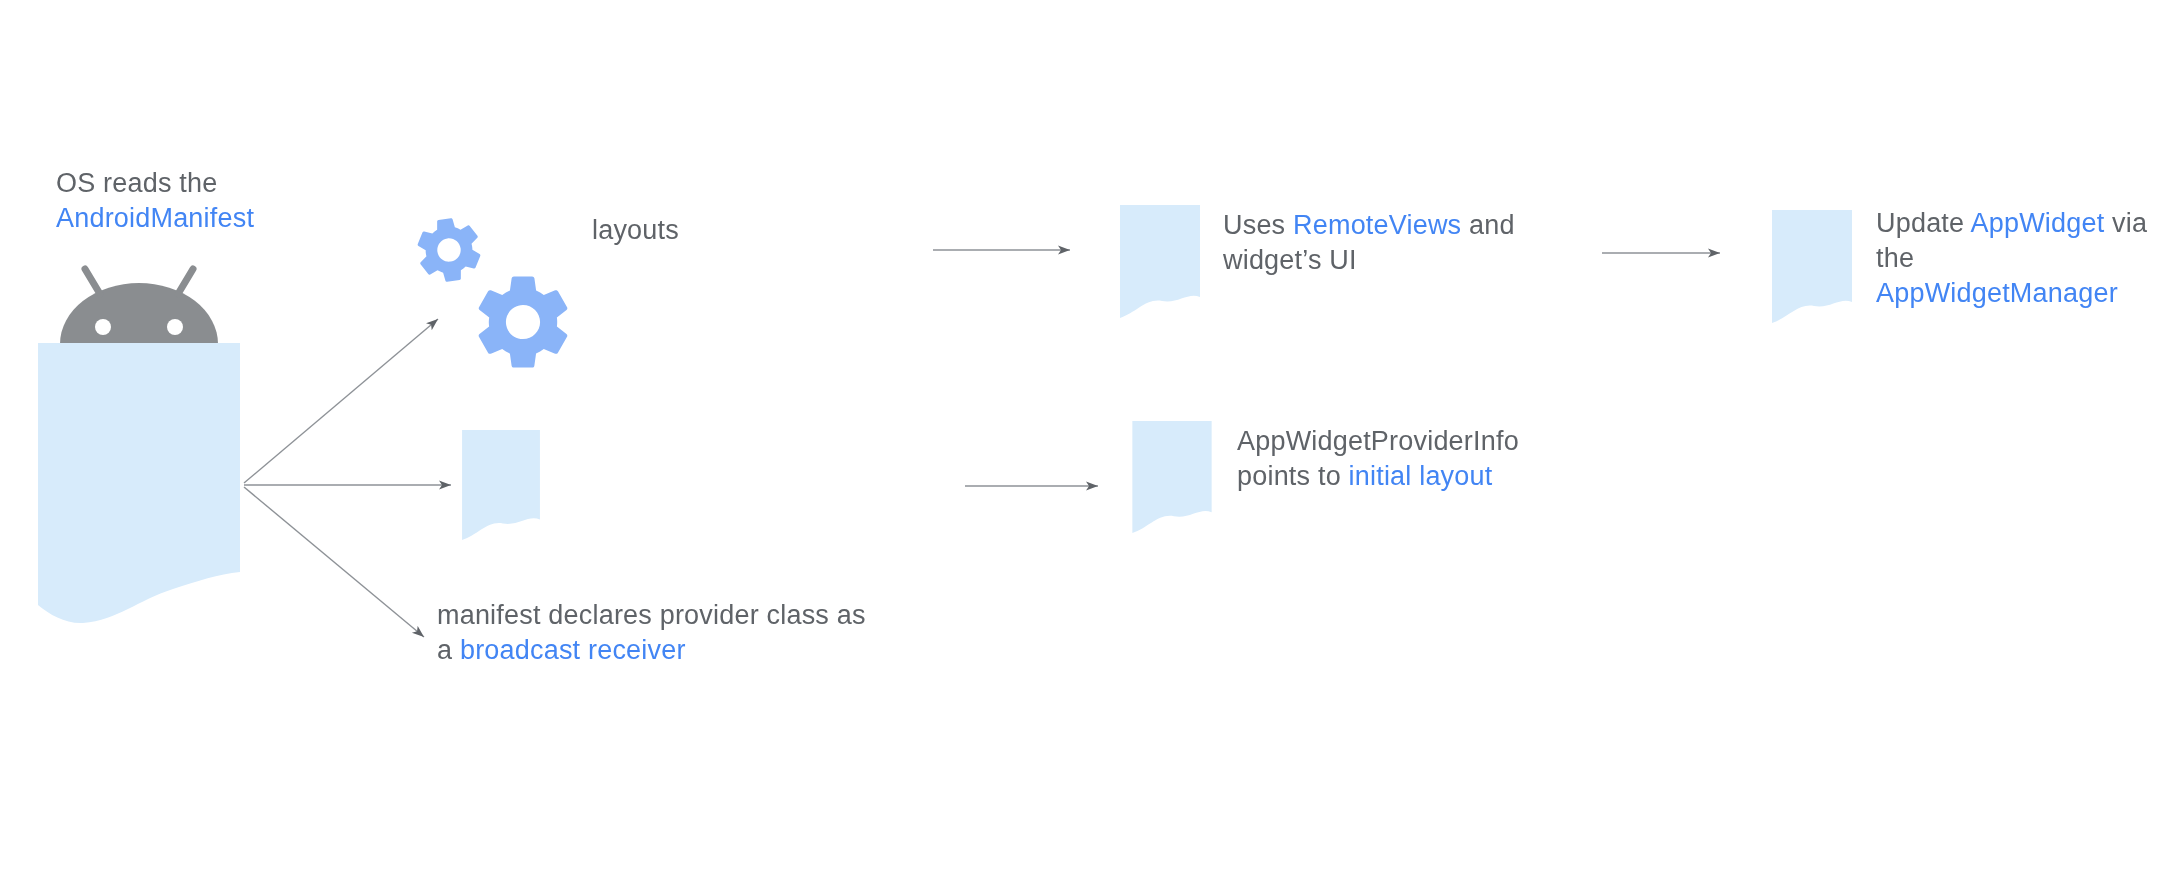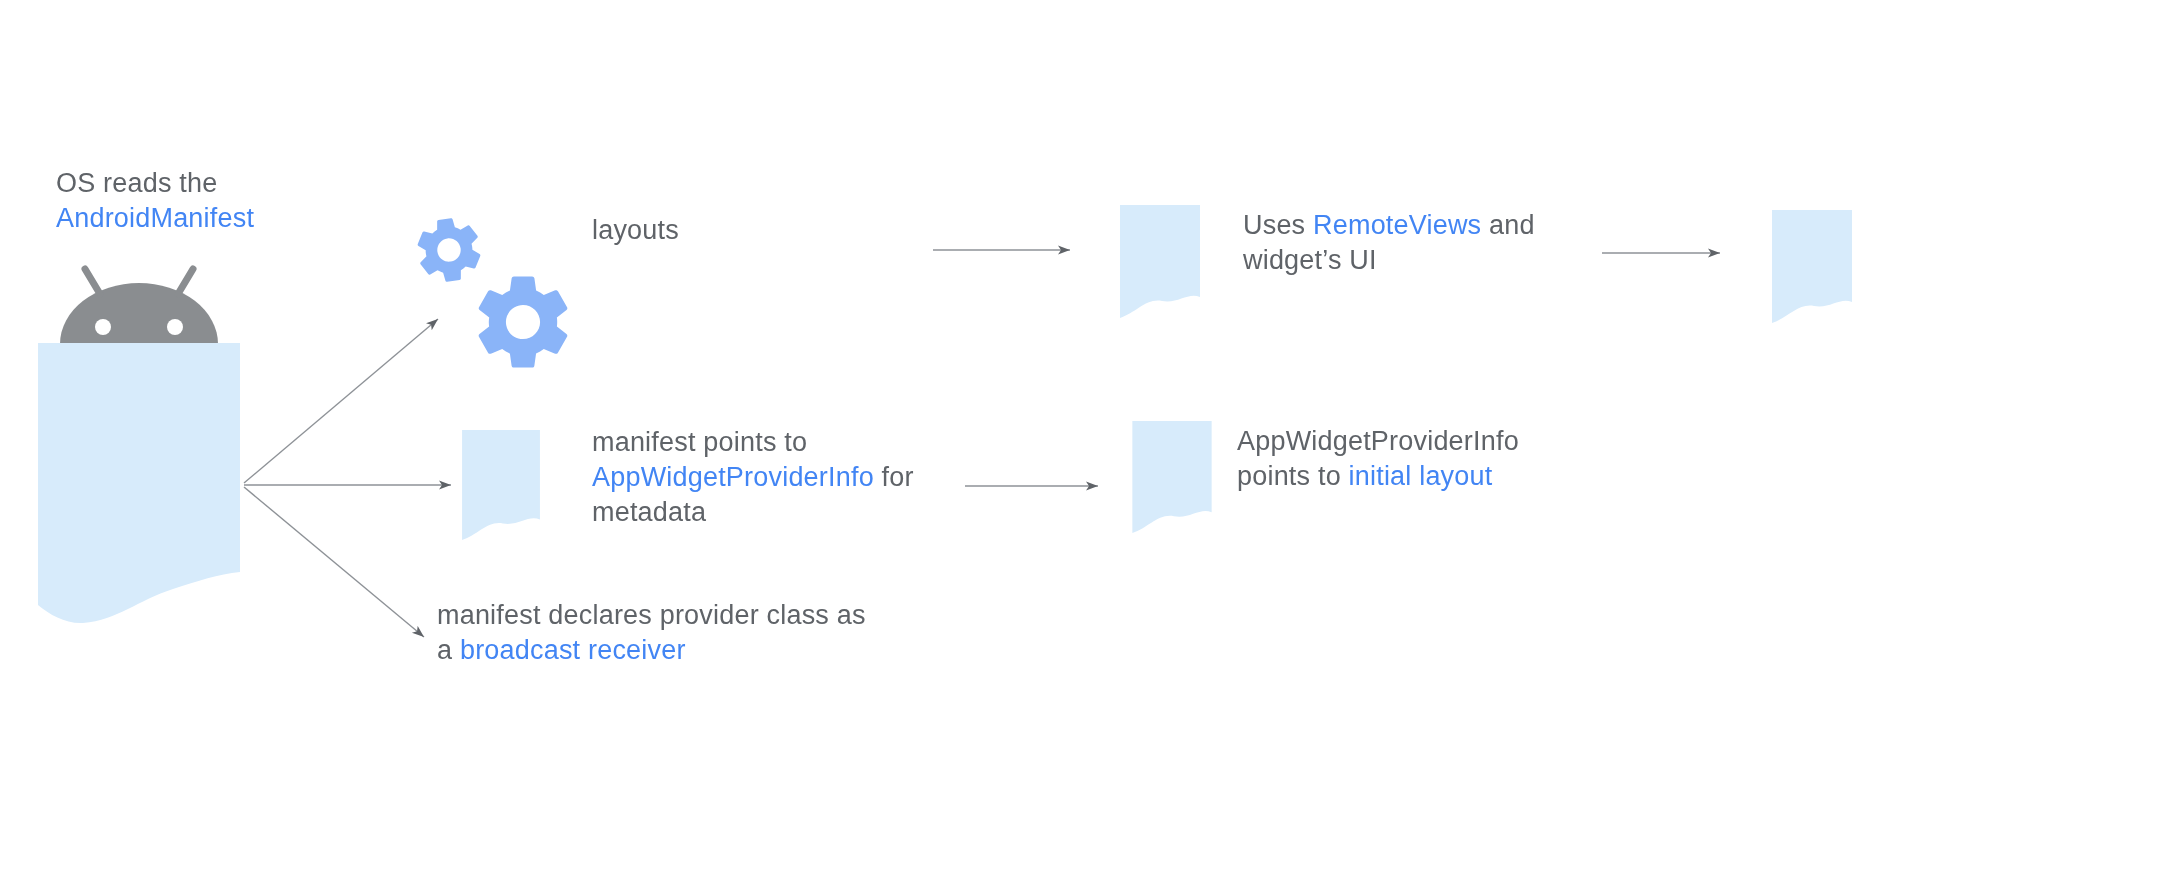--- a/index.html
+++ b/index.html
@@ -91,37 +91,37 @@
     </svg>
   </div>
 
   <div class="label" style="left:592px; top:213px;">
       <div><span>layouts</span></div>
     </div>
 
   <svg class="icon-abs" style="left:1120px; top:205px;" width="80" height="113" viewBox="0 0 80 113">
     <path class="doc-fill" d="M0,0 H80 V92 C68,87 58,99 42,96 C26,93 16,108 0,113 Z"></path>
   </svg>
-  <div class="label" style="left:1223px; top:208px;margin-left:20px;">
+  <div class="label" style="left:1223px; top:208px;">
       <div><span>Uses </span><span class="strong">RemoteViews</span><span> and</span></div>
       <div><span>widget’s UI</span></div>
     </div>
 
   <svg class="icon-abs" style="left:1772px; top:210px;" width="80" height="113" viewBox="0 0 80 113">
     <path class="doc-fill" d="M0,0 H80 V92 C68,87 58,99 42,96 C26,93 16,108 0,113 Z"></path>
   </svg>
+  <div class="label" style="left:1876px; top:206px;">
+      <div><span>Update </span><span class="strong">AppWidget</span><span> via</span></div>
+      <div><span>the</span></div>
+      <div><span class="strong">AppWidgetManager</span></div>
+    </div>
 
   <svg class="icon-abs" style="left:462px; top:430px;" width="78" height="110" viewBox="0 0 80 113">
     <path class="doc-fill" d="M0,0 H80 V92 C68,87 58,99 42,96 C26,93 16,108 0,113 Z"></path>
   </svg>
-  <div class="label" style="left:592px; top:425px;">
-      <div><span>manifest points to</span></div>
-      <div><span class="strong">AppWidgetProviderInfo</span><span> for</span></div>
-      <div><span>metadata</span></div>
-    </div>
 
   <svg class="icon-abs" style="left:1132px; top:421px;" width="80" height="112" viewBox="0 0 80 113">
     <path class="doc-fill" d="M0,0 H80 V92 C68,87 58,99 42,96 C26,93 16,108 0,113 Z"></path>
   </svg>
   <div class="label" style="left:1237px; top:424px;">
       <div><span>AppWidgetProviderInfo</span></div>
       <div><span>points to </span><span class="strong">initial layout</span></div>
     </div>
 
   <div class="label" style="left:437px; top:598px;">

